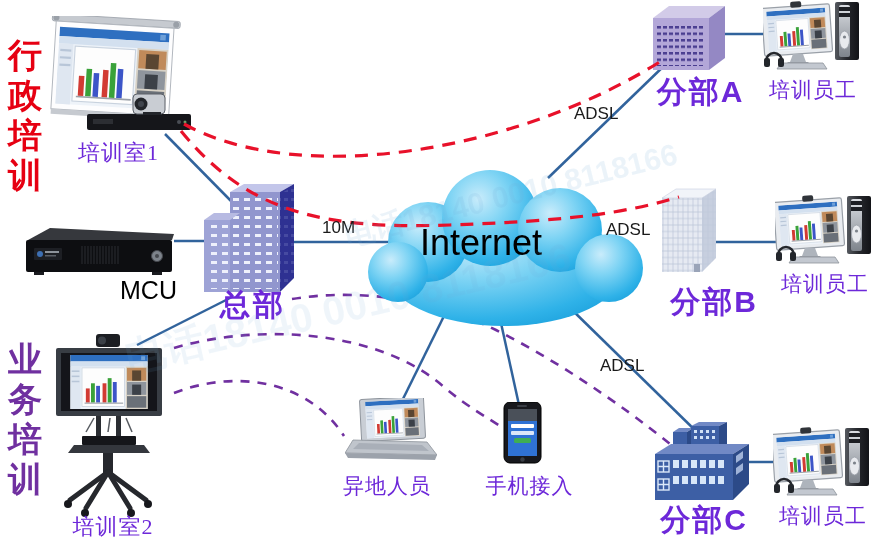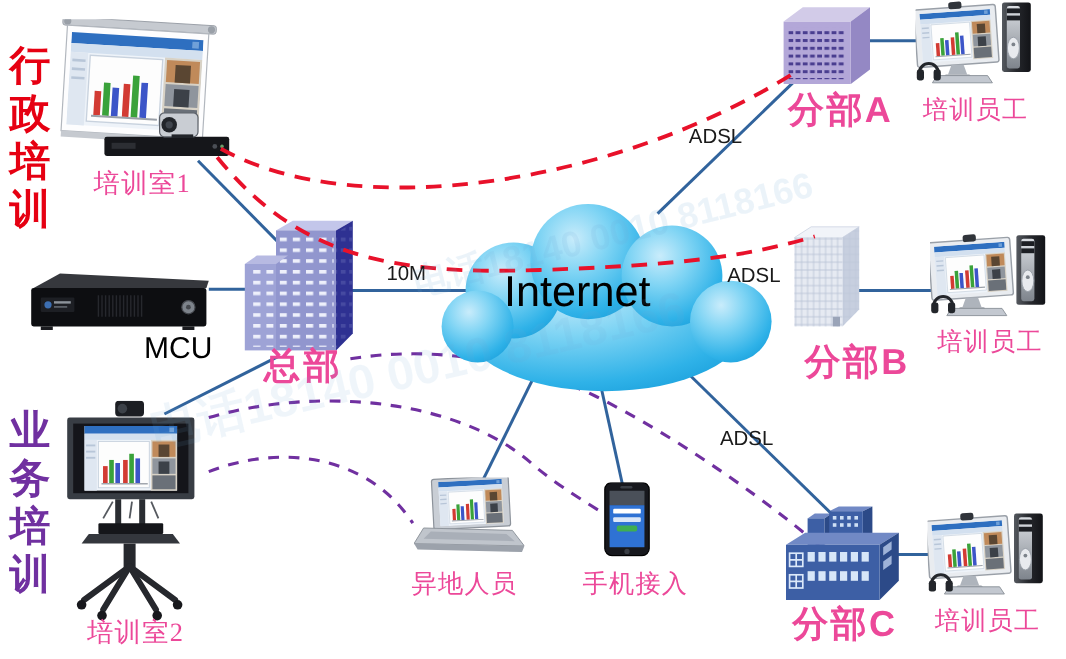--- a/index.html
+++ b/index.html
@@ -1,21 +1,21 @@
 <!DOCTYPE html>
 <html><head>
 <meta charset="utf-8">
 <style>
   html,body{margin:0;padding:0;background:#fff;}
   .canvas{position:relative;width:888px;height:549px;background:#fff;overflow:hidden;
           font-family:"Liberation Serif","DejaVu Serif",serif;}
   .abs{position:absolute;}
   .layer{position:absolute;left:0;top:0;pointer-events:none;}
   .z1{z-index:1}.z2{z-index:2}.z3{z-index:3}.z4{z-index:4}.z5{z-index:5}
-  .cn{color:#ec4899;}
+  .cn{color:#6d28d9;}
   .lbl-sm{font-size:21px;letter-spacing:1px;}
   .lbl-md{font-size:22px;letter-spacing:1px;}
   .lbl-lg{font-size:30px;letter-spacing:3px;font-weight:600;}
   .lbl-branch{font-size:30px;letter-spacing:2px;font-weight:600;}
   .lbl-branch b{font-family:"Liberation Sans","DejaVu Sans",sans-serif;font-weight:700;}
   .sans{font-family:"Liberation Sans","DejaVu Sans",sans-serif;}
   .linklbl{font-size:17px;color:#1a1a1a;text-align:right;}
   .vtext{width:38px;font-size:34px;line-height:40px;font-weight:700;word-break:break-all;text-align:center;}
   .vt-admin{color:#e60012;}
   .vt-biz{color:#7030a0;}

